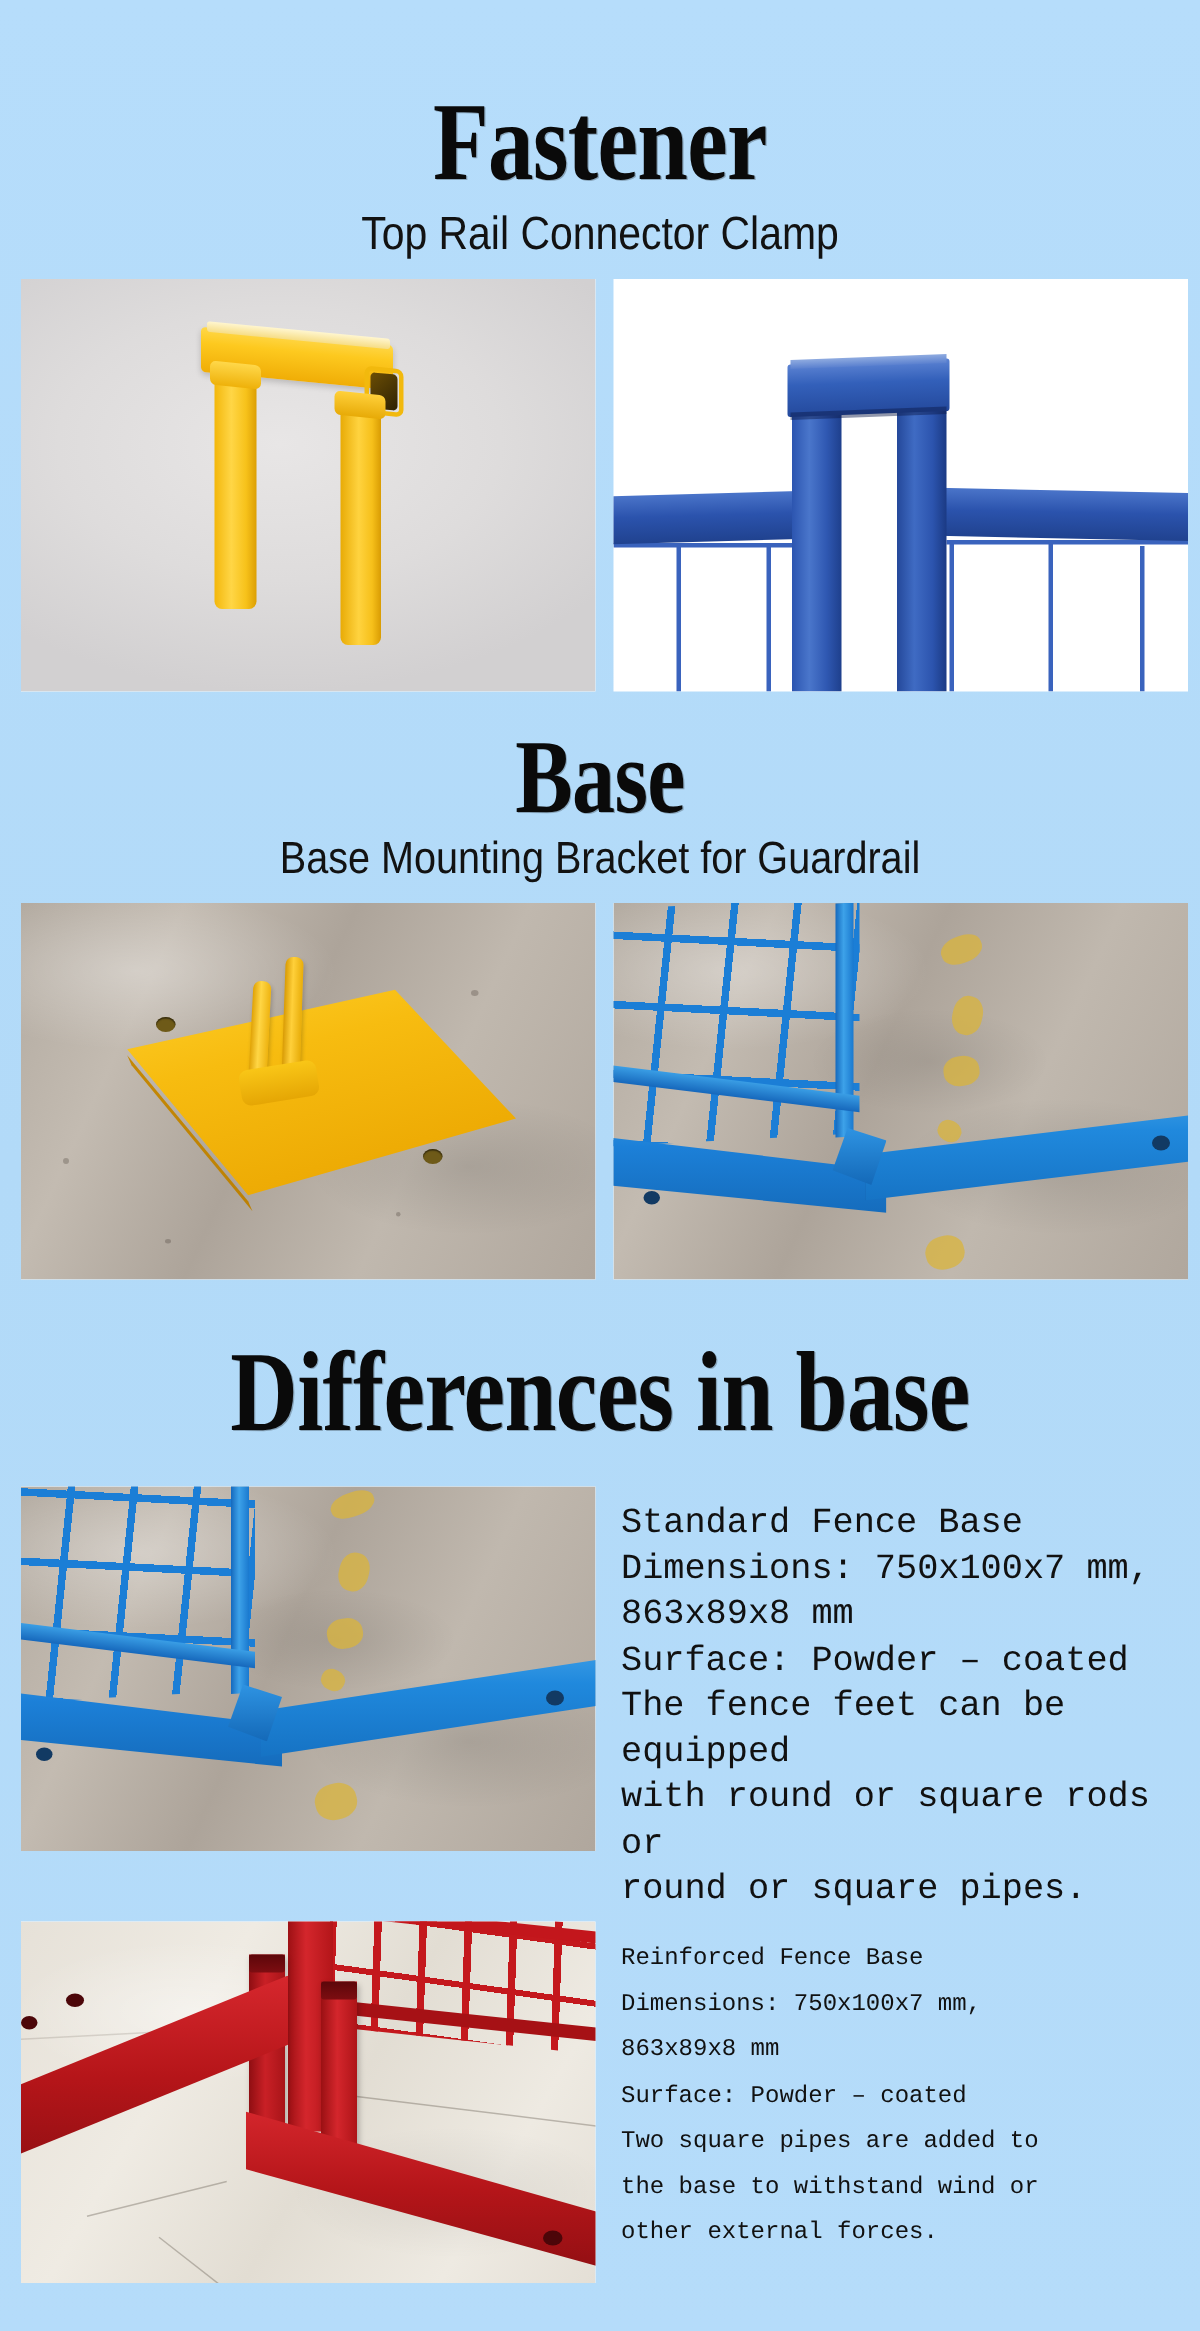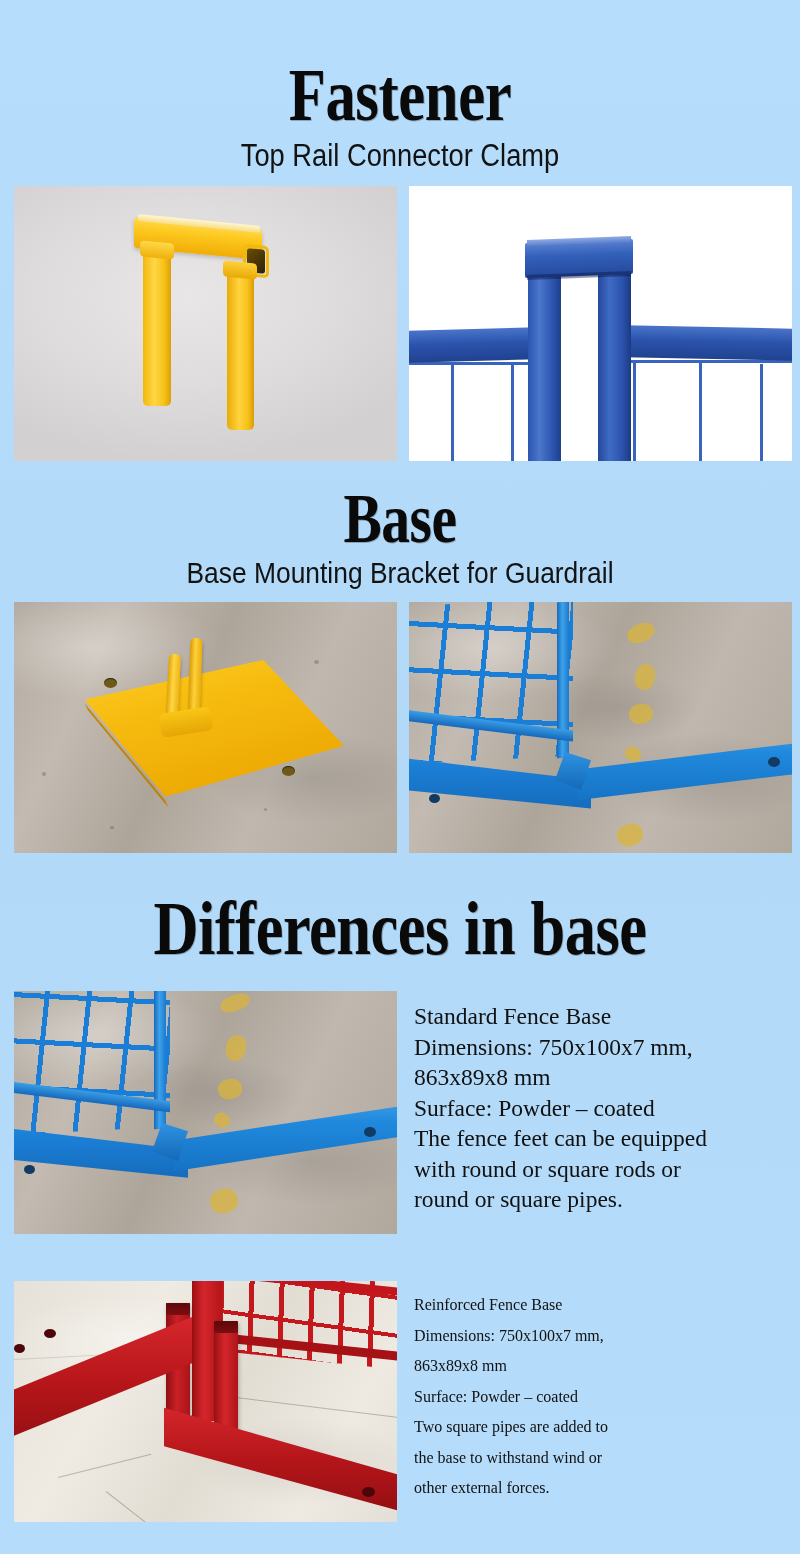--- a/index.html
+++ b/index.html
@@ -55,21 +55,21 @@
   
   .studio{position:absolute;inset:0;background:
       radial-gradient(ellipse 70% 60% at 45% 40%, #e8e6e6 0%, #dedcdc 55%, #d2d0d1 100%);}
 
   
   .part{position:absolute;}
 
   
   .txtblock{
     position:absolute;
-    font-family:Liberation Serif, serif;
+    font-family:Liberation Mono, monospace;
     color:#111;
     white-space:pre-line;
   }
 </style>
 </head>
 <body>
 
 <div class="page">
 
   <div class="h1" style="top:58px;font-size:74px;">Fastener</div>

